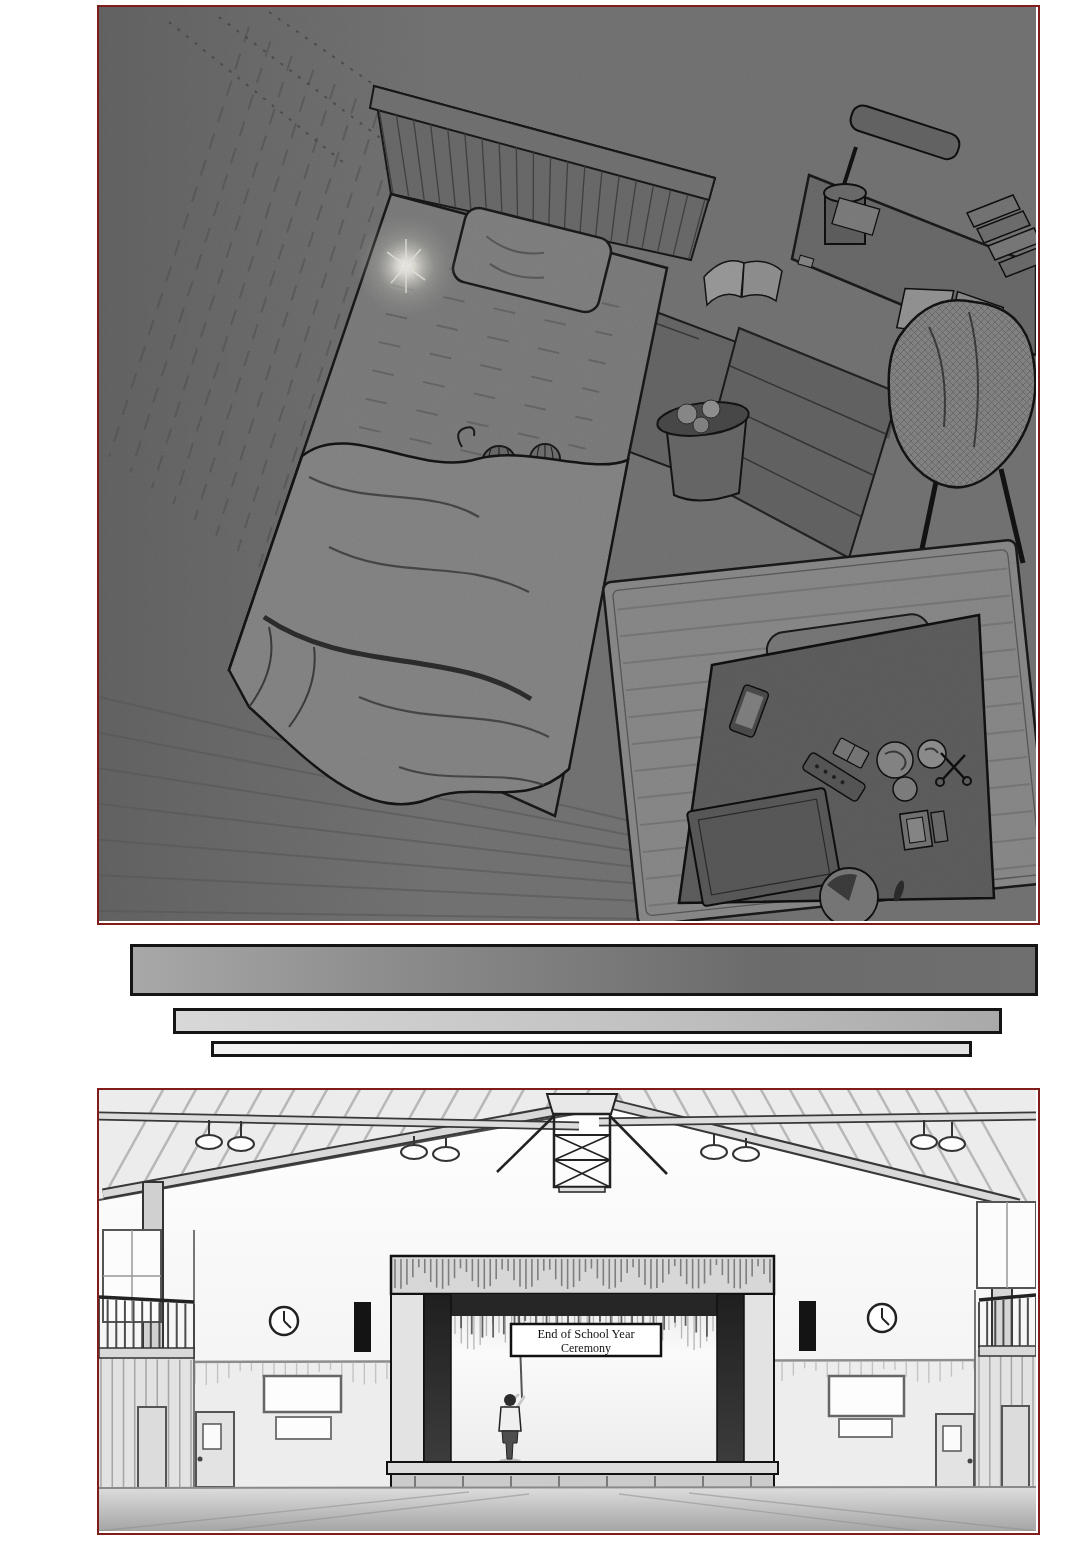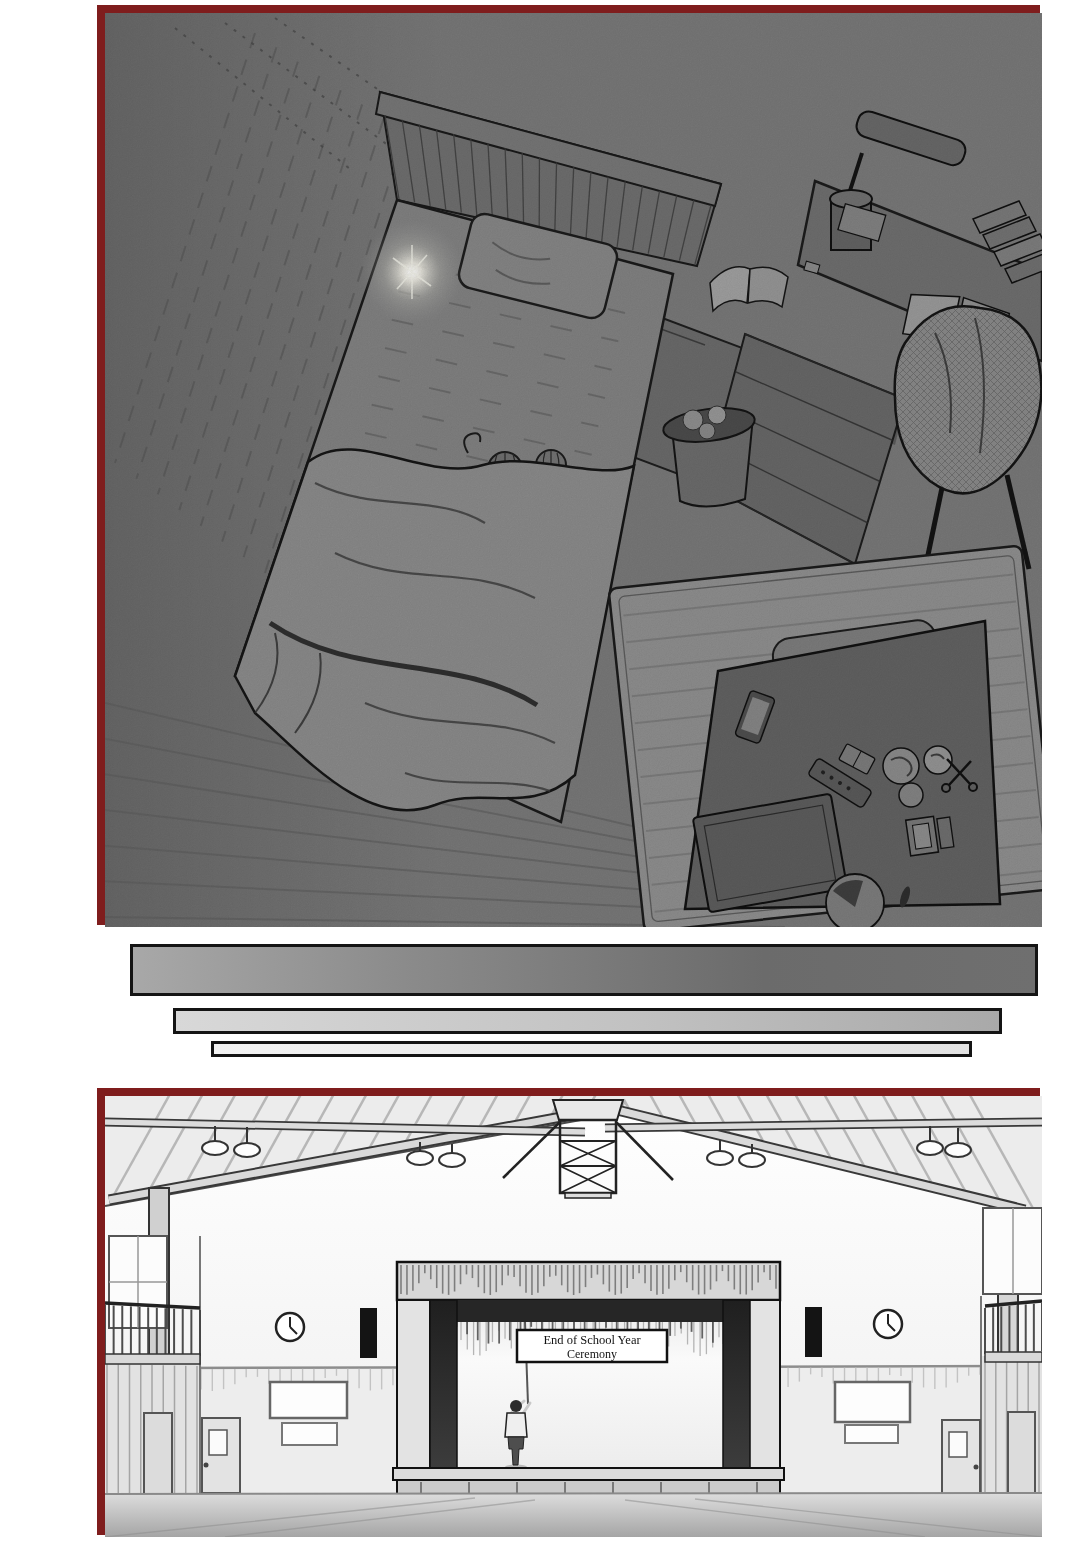--- a/index.html
+++ b/index.html
@@ -1,18 +1,18 @@
 <!DOCTYPE html>
 <html><head>
 <meta charset="utf-8">
 <style>
   html,body{margin:0;padding:0;}
   body{width:1077px;height:1541px;background:#ffffff;position:relative;
        font-family:"Liberation Serif", serif;overflow:hidden;}
-  .panel{position:absolute;border:8px solid #7f1d1d;box-sizing:border-box;background:#fff;}
+  .panel{position:absolute;border:2px solid #7f1d1d;box-sizing:border-box;background:#fff;}
   .panel svg{display:block;}
   .tbar{position:absolute;border:3px solid #141414;box-sizing:border-box;}
   #bar-dark{left:130px;top:944px;width:908px;height:52px;
     background:linear-gradient(90deg,#a8a8a8 0%,#8b8b8b 30%,#6b6b6b 70%,#6f6f6f 100%);}
   #bar-medium{left:173px;top:1008px;width:829px;height:26px;
     background:linear-gradient(90deg,#d8d8d8 0%,#c2c2c2 55%,#a9a9a9 100%);}
   #bar-light{left:211px;top:1041px;width:761px;height:16px;
     background:linear-gradient(90deg,#f2f2f2 0%,#e2e2e2 100%);}
 </style>
 </head>

